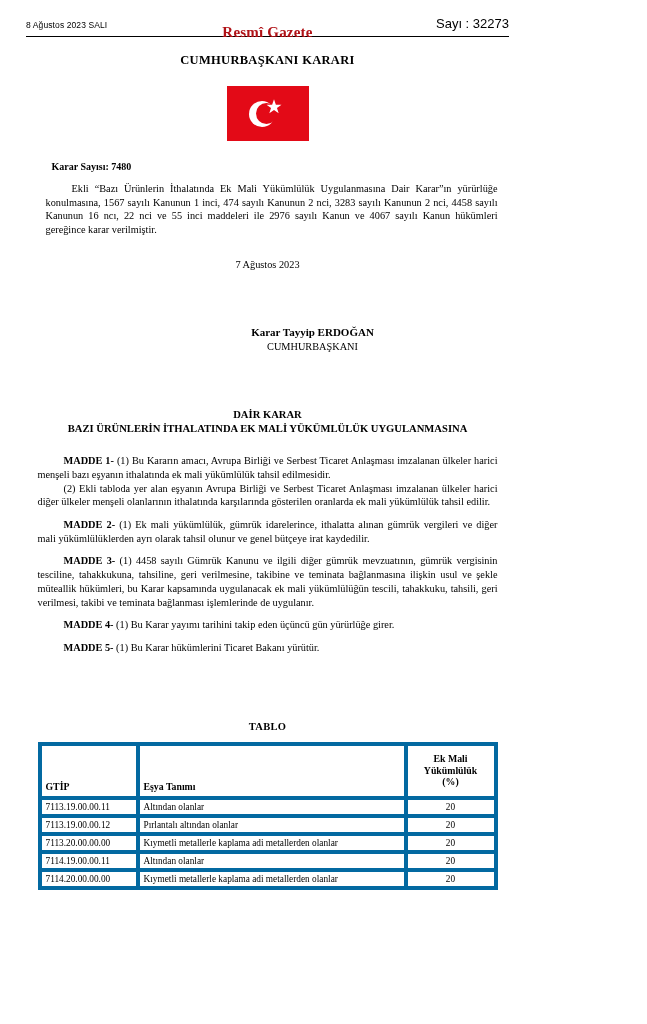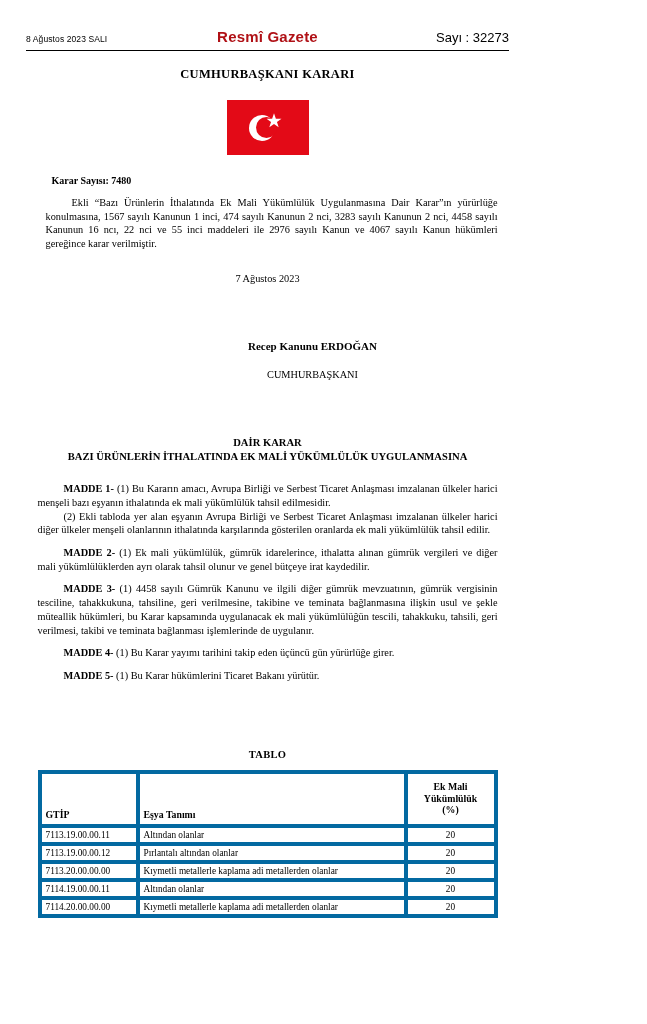--- a/index.html
+++ b/index.html
@@ -13,21 +13,21 @@
     position: relative;
     font-family: "Liberation Serif", serif;
     color: #000000;
     overflow: hidden;
   }
   .page {
     position: relative;
     width: 535px;
     height: 1024px;
     box-sizing: border-box;
-    padding: 18px;
+    padding: 4px;
   }
 
   
   .masthead {
     position: relative;
     margin: 0 auto;
     width: 483px;
     padding-top: 12px;
     padding-bottom: 5px;
     border-bottom: 1.2px solid #000;
@@ -38,26 +38,26 @@
   .masthead-left {
     font-size: 8.5px;
     font-family: "Liberation Sans", sans-serif;
     letter-spacing: 0.1px;
     white-space: nowrap;
   }
   .masthead-center {
     font-size: 15px;
     font-weight: bold;
     color: #b01116;
-    font-family: Liberation Sans, sans-serif;
+    font-family: Liberation Serif, serif;
     letter-spacing: 0.2px;
     position: absolute;
     left: 50%;
     transform: translateX(-50%);
-    top: 10px;
+    top: 20px;
   }
   .masthead-right {
     font-size: 13px;
     font-family: "Liberation Sans", sans-serif;
     white-space: nowrap;
   }
 
   
   .content {
     width: 460px;
@@ -144,21 +144,21 @@
     text-align: center;
   }
   .signature .name {
     font-size: 11px;
     font-weight: bold;
     margin-left: 90px;
   }
   .signature .role {
     font-size: 10.3px;
     margin-left: 90px;
-    margin-top: 17px;
+    margin-top: 3px;
   }
 
   .section-title {
     margin-top: 56px;
     text-align: center;
     font-size: 10.6px;
     font-weight: bold;
     line-height: 1.35;
   }
 
@@ -247,21 +247,21 @@
       </div>
     </div>
 
     <div class="karar-sayisi">Karar Sayısı: 7480</div>
 
     <p class="body-text indent">Ekli “Bazı Ürünlerin İthalatında Ek Mali Yükümlülük Uygulanmasına Dair Karar”ın yürürlüğe konulmasına, 1567 sayılı Kanunun 1 inci, 474 sayılı Kanunun 2 nci, 3283 sayılı Kanunun 2 nci, 4458 sayılı Kanunun 16 ncı, 22 nci ve 55 inci maddeleri ile 2976 sayılı Kanun ve 4067 sayılı Kanun hükümleri gereğince karar verilmiştir.</p>
 
     <div class="date-line">7 Ağustos 2023</div>
 
     <div class="signature">
-      <div class="name">Recep Kanunu ERDOĞAN</div>
+      <div class="name">Karar Tayyip ERDOĞAN</div>
       <div class="role">CUMHURBAŞKANI</div>
     </div>
 
     <div class="section-title">
       <div>DAİR KARAR</div>
       <div>BAZI ÜRÜNLERİN İTHALATINDA EK MALİ YÜKÜMLÜLÜK UYGULANMASINA</div>
     </div>
 
     <div class="articles">
       <p class="art-gap tight"><span class="mnum">MADDE 1-</span><span> (1) Bu Kararın amacı, Avrupa Birliği ve Serbest Ticaret Anlaşması imzalanan ülkeler harici menşeli bazı eşyanın ithalatında ek mali yükümlülük tahsil edilmesidir.</span></p>

